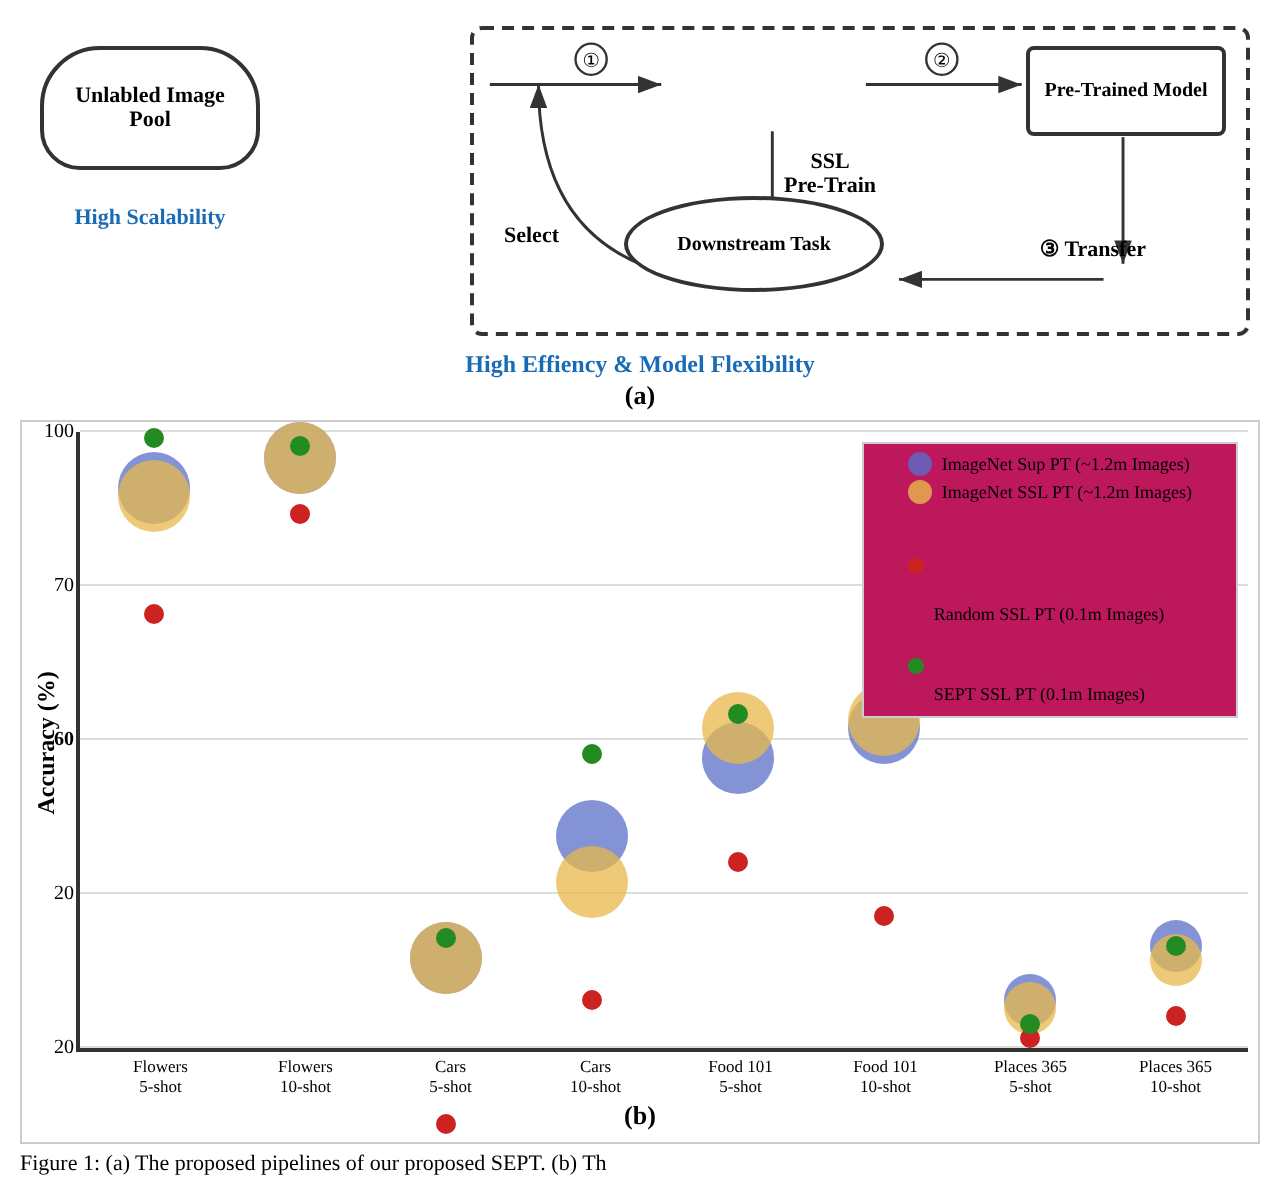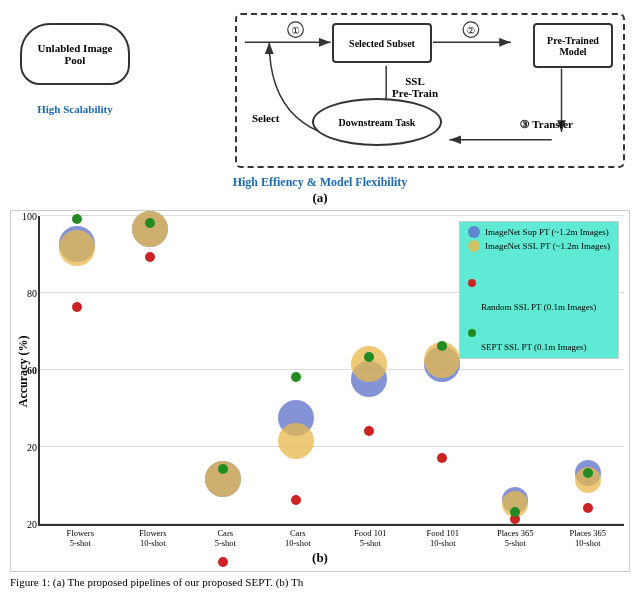--- a/index.html
+++ b/index.html
@@ -95,21 +95,21 @@
       font-size: 10px;
       font-weight: bold;
       text-align: center;
     }
 
     
     .pretrained-box {
       position: absolute;
       top: 8px;
       right: 10px;
-      width: 80px;
+      width: 100px;
       height: 45px;
       border: 2px solid #333;
       border-radius: 4px;
       background: white;
       display: flex;
       align-items: center;
       justify-content: center;
       font-size: 10px;
       font-weight: bold;
       text-align: center;
@@ -255,22 +255,22 @@
     .dot-red { background: #cc2222; }
     .dot-green { background: #228b22; }
 
     
     .legend {
       position: absolute;
       top: 5px;
       right: 5px;
       font-size: 9.5px;
       border: 1px solid #ccc;
-      padding: 4px 8px;
-      background: #5eead4;
+      padding: 4px 22px;
+      background: #be185d;
     }
 
     .legend-item {
       display: flex;
       align-items: center;
       margin-bottom: 2px;
     }
 
     .legend-dot {
       width: 12px;
@@ -362,23 +362,20 @@
 
           <line x1="320" y1="128" x2="215" y2="128" stroke="#333" stroke-width="1.5" marker-end="url(#arrowhead)"></line>
 
           <circle cx="57" cy="15" r="8" fill="white" stroke="#333" stroke-width="1.2"></circle>
           <text x="57" y="19" text-anchor="middle" font-size="10" font-family="serif">①</text>
 
           <circle cx="237" cy="15" r="8" fill="white" stroke="#333" stroke-width="1.2"></circle>
           <text x="237" y="19" text-anchor="middle" font-size="10" font-family="serif">②</text>
         </svg>
 
-        <div class="selected-subset-box">
-          <span style="font-size:10px;font-weight:bold;text-align:center;">Selected Subset</span>
-        </div>
 
         <div class="pretrained-box">
           <span style="font-size:10px;font-weight:bold;text-align:center;">Pre-Trained Model</span>
         </div>
 
         <div class="ssl-label">
           <span style="font-size:11px;font-weight:bold;">SSL<br>Pre-Train</span>
         </div>
 
         <div class="downstream-box">
@@ -415,21 +412,21 @@
 
         <span class="y-tick" style="bottom: 0%;">20</span>
         <div class="grid-line" style="bottom: 0%;"></div>
 
         <span class="y-tick" style="bottom: 25%;">20</span>
         <div class="grid-line" style="bottom: 25%;"></div>
 
         <span class="y-tick" style="bottom: 50%; font-weight: bold;">60</span>
         <div class="grid-line" style="bottom: 50%;"></div>
 
-        <span class="y-tick" style="bottom: 75%;">80</span>
+        <span class="y-tick" style="bottom: 75%;">70</span>
         <div class="grid-line" style="bottom: 75%;"></div>
 
         <span class="y-tick" style="bottom: 100%;">100</span>
         <div class="grid-line" style="bottom: 100%;"></div>
 
         <div class="dot dot-large dot-blue" style="left:6.25%; bottom:calc(85% - 18px);"></div>
         <div class="dot dot-large dot-yellow" style="left:6.25%; bottom:calc(83.75% - 18px);"></div>
         <div class="dot dot-small dot-red" style="left:6.25%; bottom:calc(68.75% - 5px);"></div>
         <div class="dot dot-small dot-green" style="left:6.25%; bottom:calc(97.5% - 5px);"></div>
 

